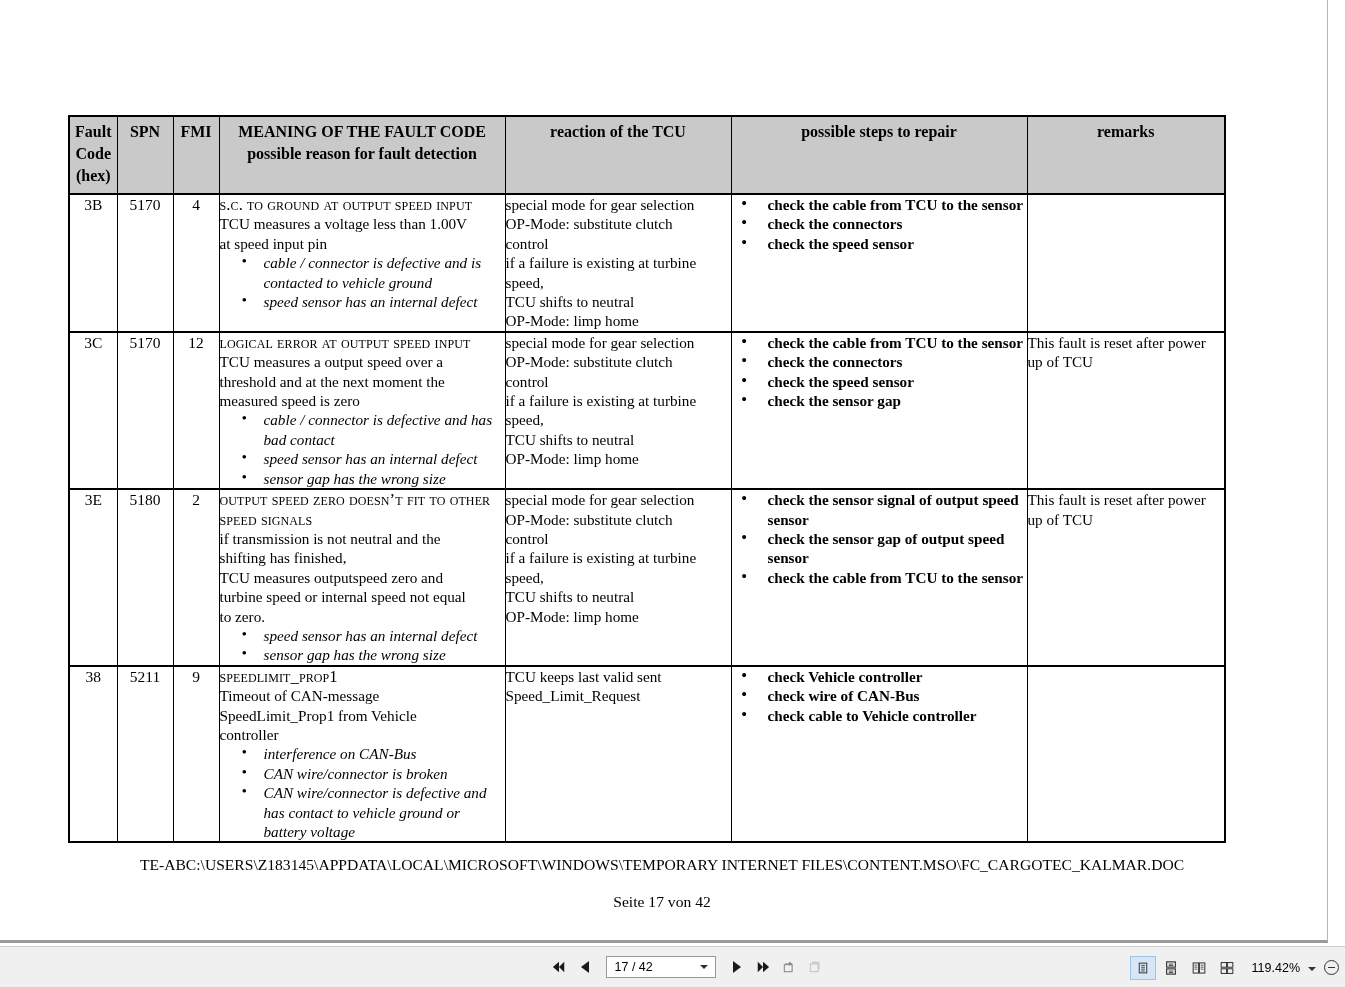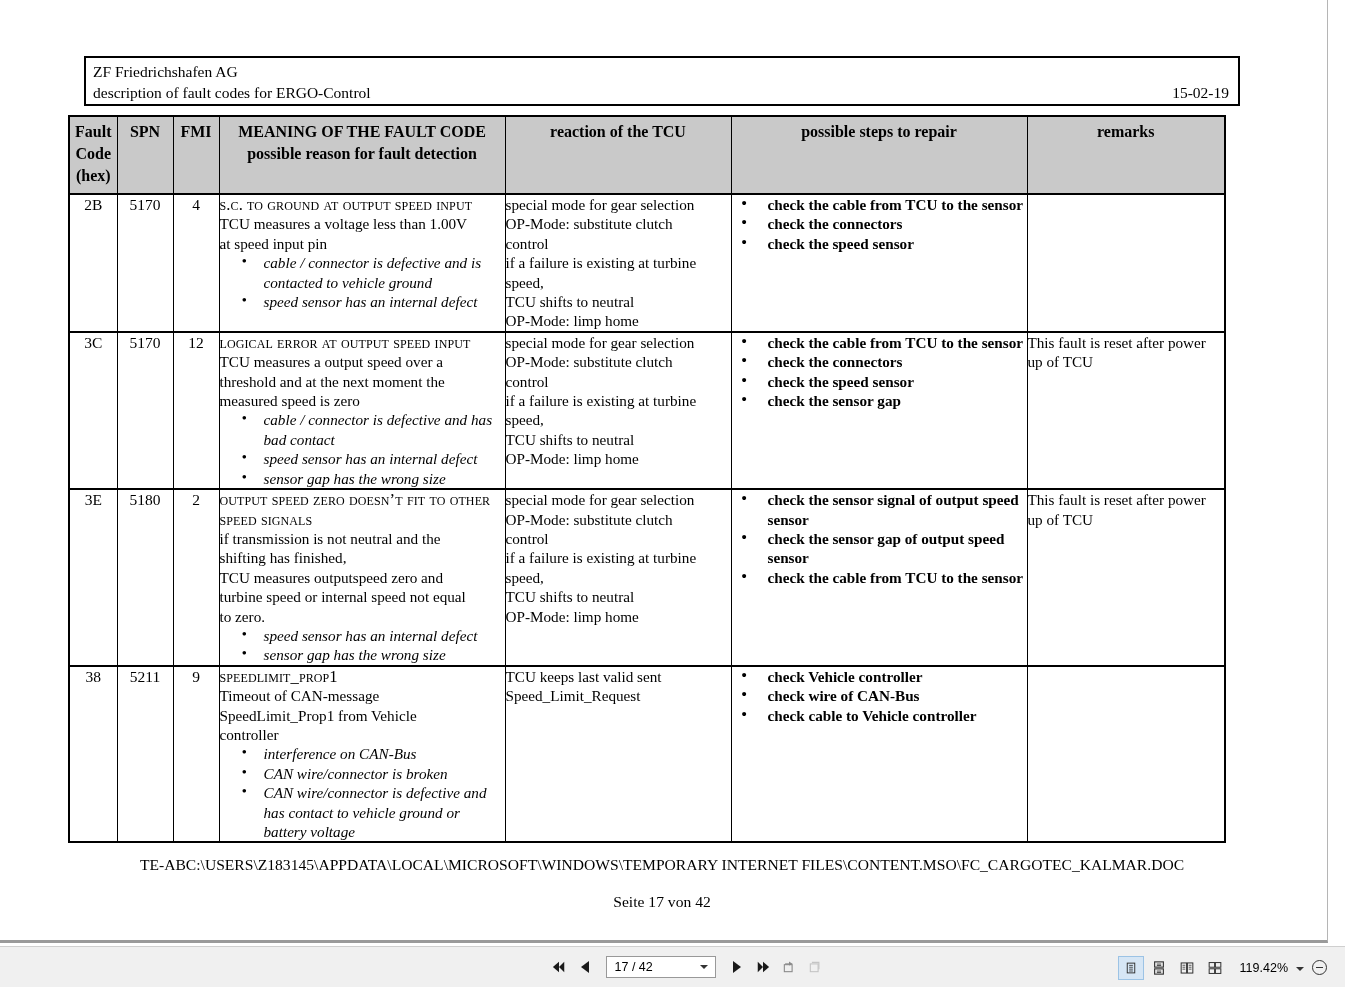--- a/index.html
+++ b/index.html
@@ -175,21 +175,21 @@
   .pagebox .pv { padding-left: 8px; }
   .pagebox .caret {
     position: absolute; right: 7px; top: 50%;
     width: 0; height: 0;
     border-left: 4px solid transparent;
     border-right: 4px solid transparent;
     border-top: 4px solid #333;
     transform: translateY(-2px);
   }
   #toolbar .tb-right {
-    position: absolute; right: 16px; top: 0;
+    position: absolute; right: 4px; top: 0;
     height: 41px;
     display: flex; align-items: center; gap: 2px;
     padding-right: 2px;
     text-align: center;
   }
   .view-btn {
     width: 26px; height: 24px;
     display: flex; align-items: center; justify-content: center;
     border: none; background: transparent; cursor: pointer;
   }
@@ -222,25 +222,20 @@
   }
 </style>
 </head>
 <body>
 
 <div id="app">
 
   <div id="page-viewport">
     <div id="page-sheet">
 
-      <div class="hdr-box">
-        <div class="hdr-line1">ZF Friedrichshafen AG</div>
-        <div class="hdr-line2">description of fault codes for ERGO-Control</div>
-        <div class="hdr-date">15-02-19</div>
-      </div>
 
       <table class="faults">
         <colgroup>
           <col class="c-fault">
             <col class="c-spn">
             <col class="c-fmi">
           <col class="c-mean">
             <col class="c-react">
             <col class="c-repair">
             <col class="c-rem">
@@ -258,21 +253,21 @@
               <div>MEANING OF THE FAULT CODE</div>
               <div>possible reason for fault detection</div>
             </th>
             <th>reaction of the TCU</th>
             <th>possible steps to repair</th>
             <th>remarks</th>
           </tr>
         </thead>
         <tbody id="fault-rows">
             <tr>
-              <td class="cell-center">2B</td>
+              <td class="cell-center">3B</td>
               <td class="cell-center">5170</td>
               <td class="cell-center">4</td>
               <td class="cell-text">
                 <div class="smallcaps">s.c. to ground at output speed input</div>
                 <div class="plain-lines">TCU measures a voltage less than 1.00V
 at speed input pin</div>
                 <ul class="bl italic">
                   <li>cable / connector is defective and is contacted to vehicle ground</li>
                   <li>speed sensor has an internal defect</li>
                 </ul>

